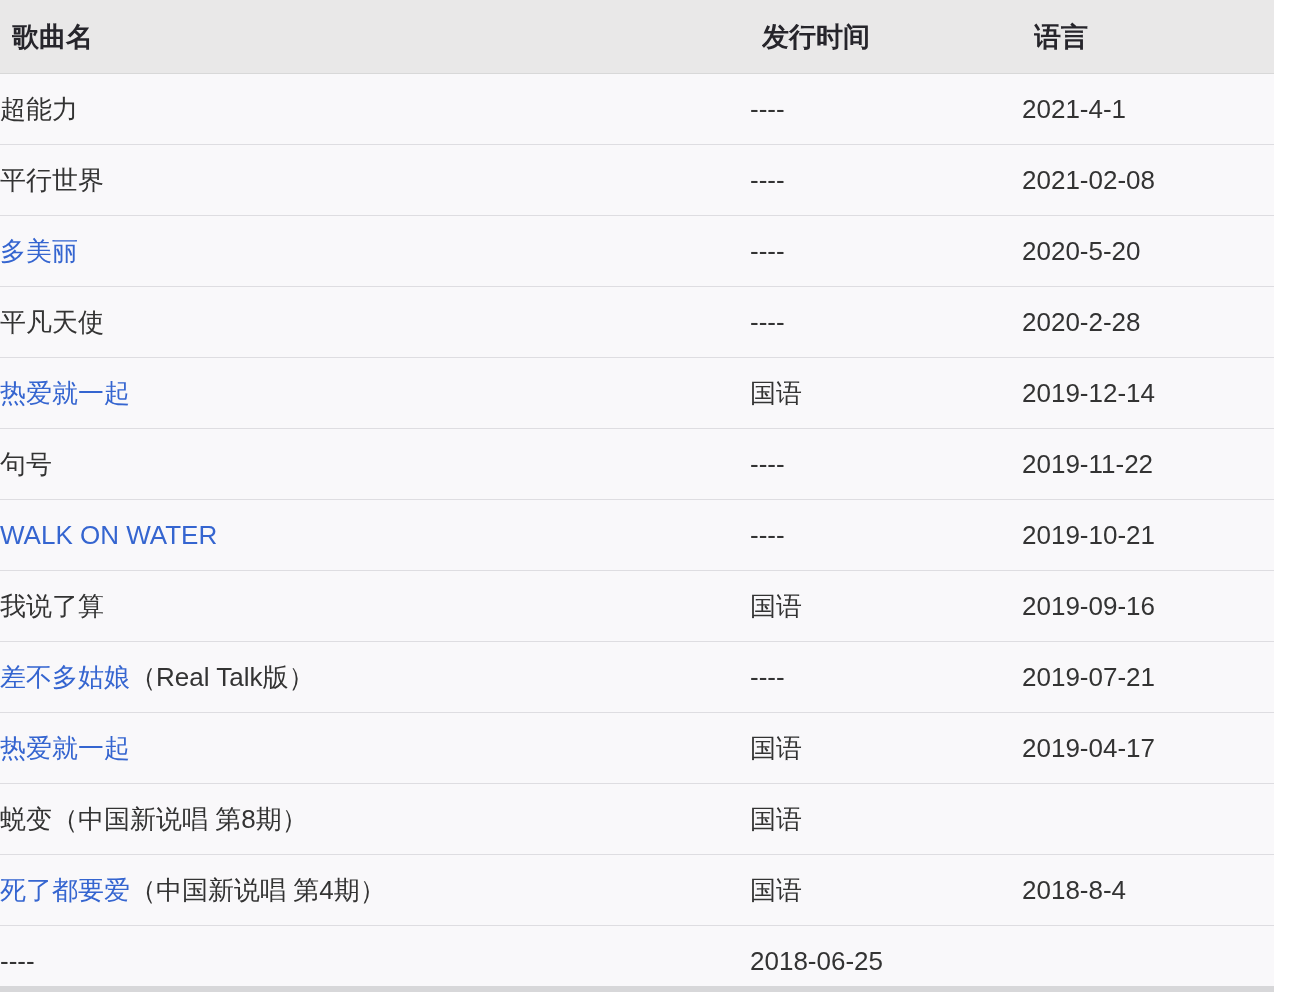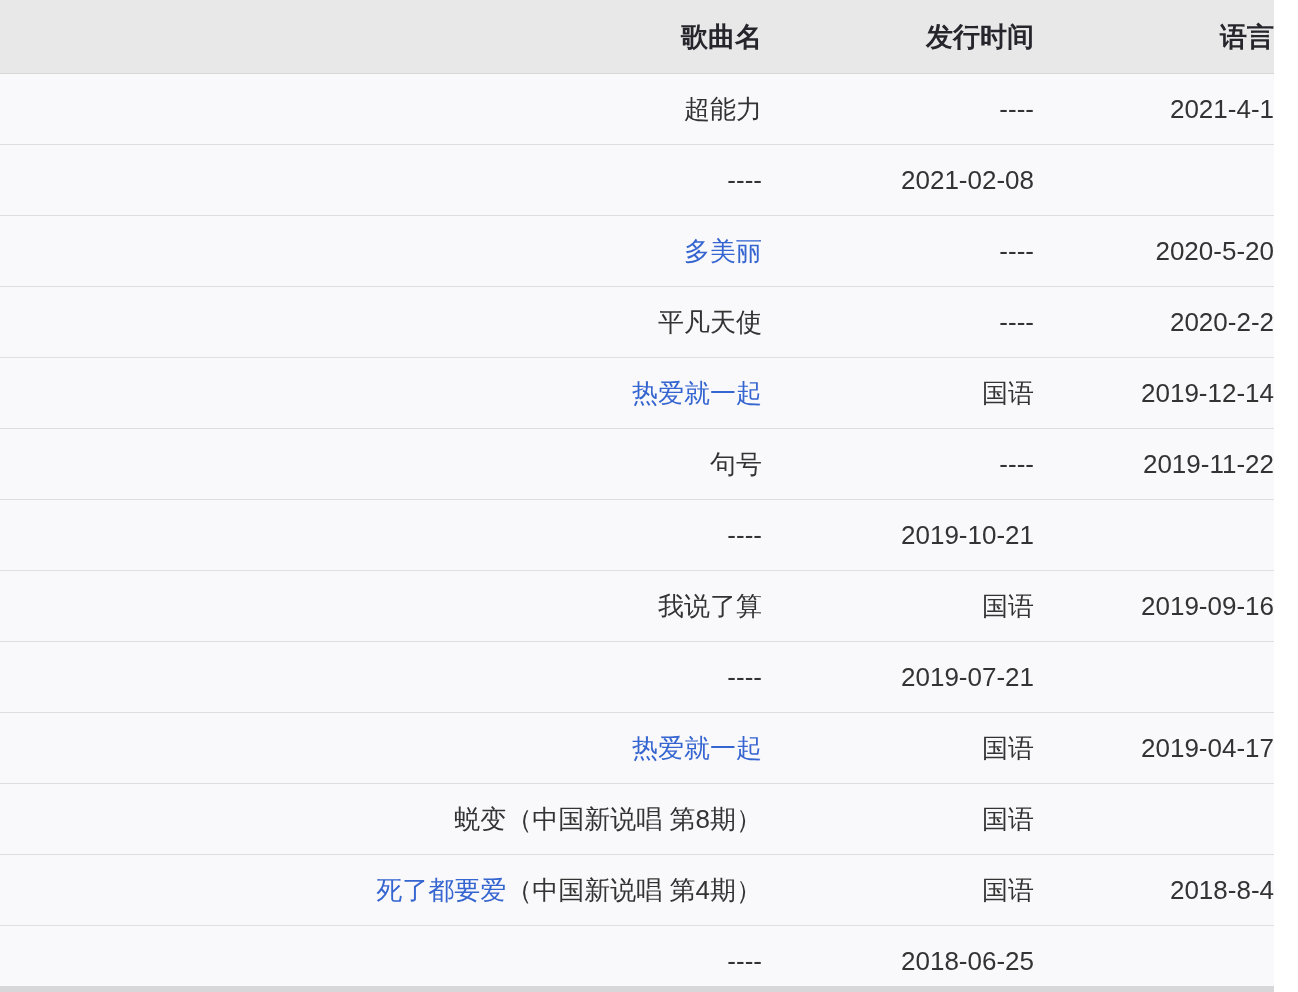--- a/index.html
+++ b/index.html
@@ -8,21 +8,20 @@
     width: 1298px;
     height: 992px;
     overflow: hidden;
     background: #ffffff;
     font-family: "Liberation Sans", "DejaVu Sans", sans-serif;
   }
   .page {
     position: relative;
     width: 1298px;
     height: 992px;
-    text-align: right;
   }
   .song-table {
     position: absolute;
     top: 0;
     left: 0;
     width: 1274px;
   }
   .thead {
     display: grid;
     grid-template-columns: 750px 272px 1fr;
@@ -35,21 +34,20 @@
     font-size: 27px;
     font-weight: bold;
     color: var(--header-text, #26252b);
   }
   .tr {
     display: grid;
     grid-template-columns: 750px 272px 1fr;
     align-items: center;
     box-sizing: border-box;
     height: 71px;
-    padding-left: 12px;
     background: var(--row-bg, #f9f8fa);
     border-bottom: 1px solid var(--separator, #dedde1);
     font-size: 26px;
     color: var(--text-dark, #333333);
   }
   .td {
     overflow: hidden;
     white-space: nowrap;
   }
   .song-name.link {
@@ -79,60 +77,63 @@
       <div class="td">语言</div>
     </div>
     <div class="tbody">
   <div class="tr">
     <div class="td"><span class="song-name">超能力</span><span class="song-suffix"></span></div>
     <div class="td">----</div>
     <div class="td">2021-4-1</div>
   </div>
 
   <div class="tr">
+    <div class="td"><span class="song-name">平行世界</span><span class="song-suffix"></span></div>
     <div class="td">----</div>
     <div class="td">2021-02-08</div>
   </div>
 
   <div class="tr">
     <div class="td"><span class="song-name link">多美丽</span><span class="song-suffix"></span></div>
     <div class="td">----</div>
     <div class="td">2020-5-20</div>
   </div>
 
   <div class="tr">
     <div class="td"><span class="song-name">平凡天使</span><span class="song-suffix"></span></div>
     <div class="td">----</div>
-    <div class="td">2020-2-2</div>
+    <div class="td">2020-2-28</div>
   </div>
 
   <div class="tr">
     <div class="td"><span class="song-name link">热爱就一起</span><span class="song-suffix"></span></div>
     <div class="td">国语</div>
     <div class="td">2019-12-14</div>
   </div>
 
   <div class="tr">
     <div class="td"><span class="song-name">句号</span><span class="song-suffix"></span></div>
     <div class="td">----</div>
     <div class="td">2019-11-22</div>
   </div>
 
   <div class="tr">
+    <div class="td"><span class="song-name link">WALK ON WATER</span><span class="song-suffix"></span></div>
     <div class="td">----</div>
     <div class="td">2019-10-21</div>
   </div>
 
   <div class="tr">
     <div class="td"><span class="song-name">我说了算</span><span class="song-suffix"></span></div>
     <div class="td">国语</div>
     <div class="td">2019-09-16</div>
   </div>
 
   <div class="tr">
+    <div class="td"><span class="song-name link">差不多姑娘</span><span class="song-suffix">（Real Talk版）</span></div>
     <div class="td">----</div>
     <div class="td">2019-07-21</div>
   </div>
 
   <div class="tr">
     <div class="td"><span class="song-name link">热爱就一起</span><span class="song-suffix"></span></div>
     <div class="td">国语</div>
     <div class="td">2019-04-17</div>
   </div>
 

